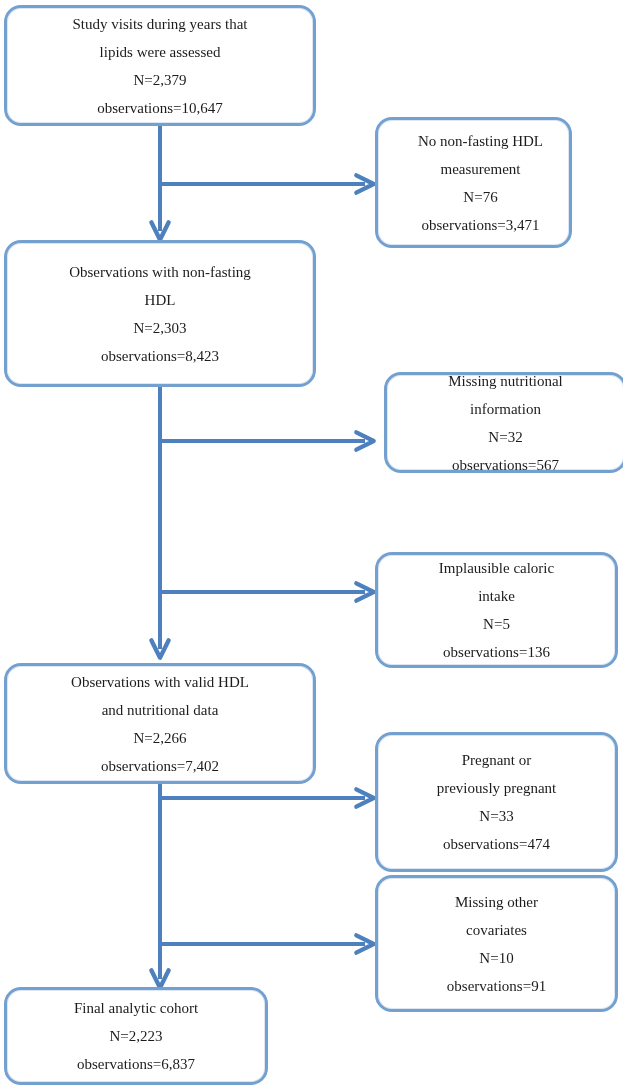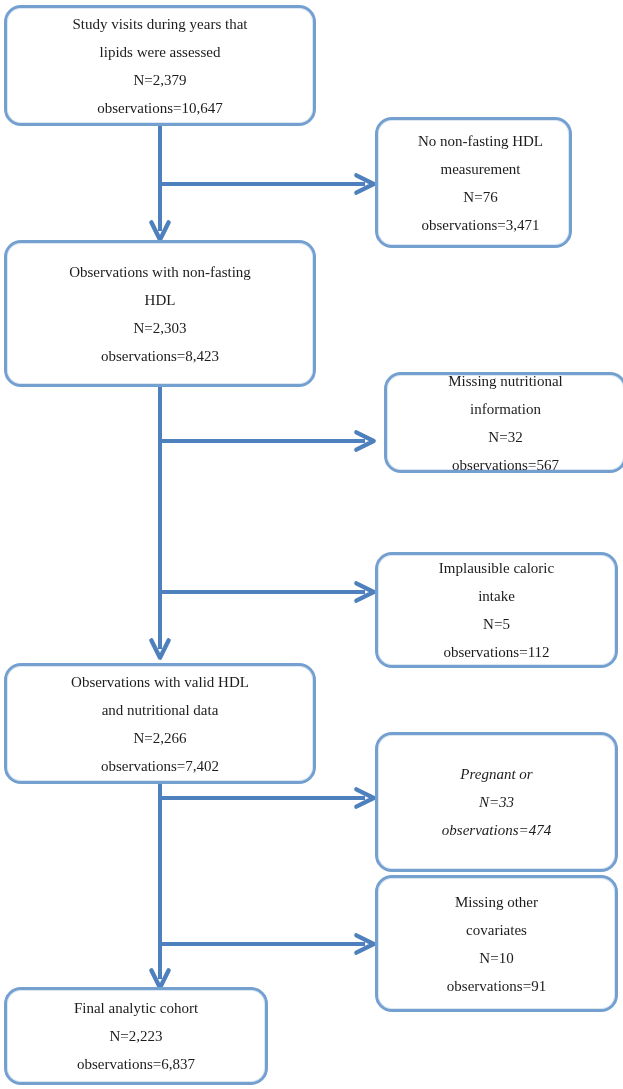--- a/index.html
+++ b/index.html
@@ -32,21 +32,21 @@
   .box .line{display:block;font-size:15px;line-height:28px;}
   
   .b-main1{left:4px;  top:5px;   width:312px;height:121px;}
   .b-main2{left:4px;  top:240px; width:312px;height:147px;}
   .b-main3{left:4px;  top:663px; width:312px;height:121px;}
   .b-main4{left:4px;  top:987px; width:264px;height:98px;}
   
   .b-exA{left:375px; top:117px; width:197px;height:131px;padding-left:24px;}
   .b-exB{left:384px; top:372px; width:243px;height:101px;}
   .b-exC{left:375px; top:524px; width:243px;height:116px;margin-top:28px;}
-  .b-exD{left:375px; top:732px; width:243px;height:140px;font-style:italic;}
+  .b-exD{left:375px; top:732px; width:243px;height:140px;}
   .b-exE{left:375px; top:875px; width:243px;height:137px;}
 </style>
 </head>
 <body>
 
 <div class="canvas">
 
   <svg class="connectors" viewBox="0 0 623 1089" xmlns="http://www.w3.org/2000/svg" aria-hidden="true">
     <defs>
       <marker id="ah" markerUnits="userSpaceOnUse" markerWidth="26" markerHeight="26" viewBox="0 0 24 24" refX="12" refY="13" orient="auto">
@@ -103,25 +103,26 @@
     <span class="line">Missing nutritional</span>
     <span class="line">information</span>
     <span class="line">N=32</span>
     <span class="line">observations=567</span>
   </div>
 
   <div class="box b-exC">
     <span class="line">Implausible caloric</span>
     <span class="line">intake</span>
     <span class="line">N=5</span>
-    <span class="line">observations=112</span>
+    <span class="line">observations=136</span>
   </div>
 
   <div class="box b-exD">
     <span class="line">Pregnant or</span>
+    <span class="line">previously pregnant</span>
     <span class="line">N=33</span>
     <span class="line">observations=474</span>
   </div>
 
   <div class="box b-exE">
     <span class="line">Missing other</span>
     <span class="line">covariates</span>
     <span class="line">N=10</span>
     <span class="line">observations=91</span>
   </div>

